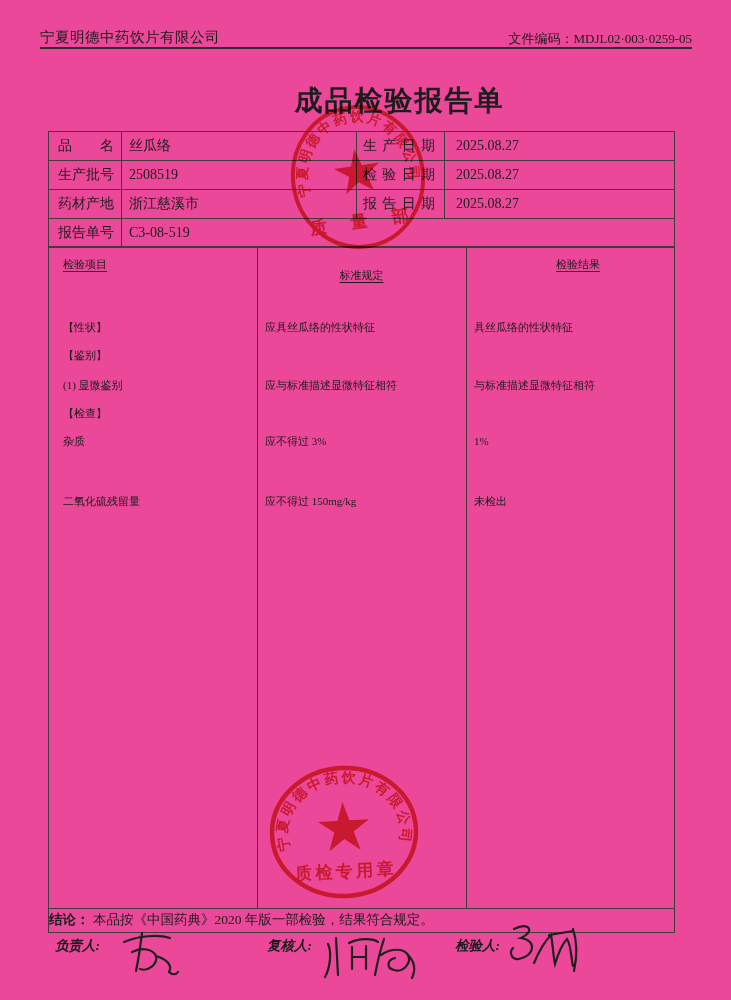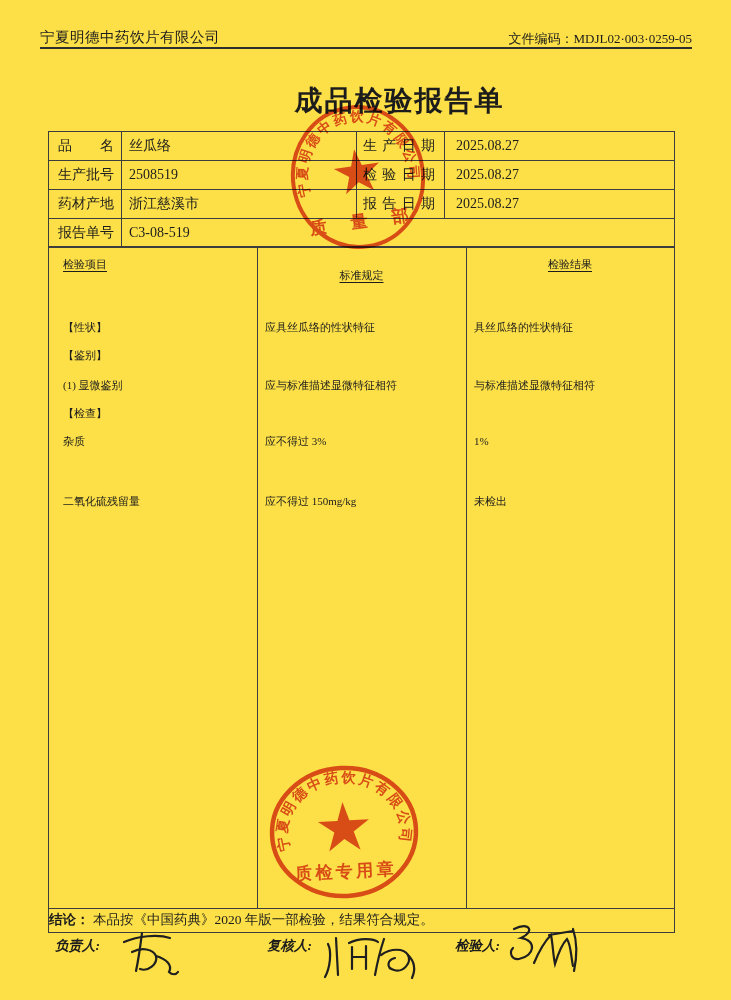--- a/index.html
+++ b/index.html
@@ -1,17 +1,17 @@
 <!DOCTYPE html>
 <html><head>
 <meta charset="utf-8">
 <style>
   html,body{margin:0;padding:0;background:#ffffff;}
   .page{
-    position:relative;width:731px;height:1000px;background:#fde047;
+    position:relative;width:731px;height:1000px;background:#ec4899;
     font-family:"Liberation Serif","DejaVu Serif",serif;color:#1c1c1c;
     overflow:hidden;
   }
   
   .hdr-company{position:absolute;left:40px;top:28px;font-size:14.5px;letter-spacing:.5px;}
   .hdr-code{position:absolute;right:39px;top:30px;font-size:13px;text-align:center;}
   .hdr-rule{position:absolute;left:40px;top:47px;width:652px;height:2.2px;background:#2e2e2e;}
   
   .title{position:absolute;left:0;top:82px;width:100%;text-align:center;
     font-size:28px;font-weight:bold;letter-spacing:2px;padding-left:34px;}
@@ -25,21 +25,21 @@
   .ivalue{position:absolute;left:80px;width:220px;}
   .ilabel2{position:absolute;left:314px;width:72px;text-align:justify;text-align-last:justify;}
   .ivalue2{position:absolute;left:407px;width:210px;}
   
   .main-table{position:absolute;left:48px;top:247px;width:627px;height:661px;
     border:1.6px solid #3d3d3d;border-bottom:none;box-sizing:border-box;font-size:11px;}
   .col-line{position:absolute;top:0;bottom:0;width:1.4px;background:#3d3d3d;}
   .mt-h{position:absolute;top:9px;text-decoration:underline;text-underline-offset:3px;}
   .mt-h1{left:14px;}
   .mt-h2{left:208px;width:209px;text-align:center;margin-top:11px;}
-  .mt-h3{left:417px;width:208px;text-align:center;}
+  .mt-h3{left:417px;width:208px;text-align:center;padding-left:8px;}
   .trow{position:absolute;left:0;width:100%;height:20px;line-height:18px;}
   .c1{position:absolute;left:14px;width:186px;}
   .c2{position:absolute;left:216px;width:192px;}
   .c3{position:absolute;left:425px;width:195px;}
   
   .conclusion{position:absolute;left:48px;top:908px;width:627px;height:25px;
     border:1.6px solid #3d3d3d;box-sizing:border-box;line-height:22px;font-size:13.5px;}
   .conclusion .lbl{font-weight:bold;}
   
   .sig-label{position:absolute;top:937px;font-size:13.5px;font-weight:bold;font-style:italic;}

